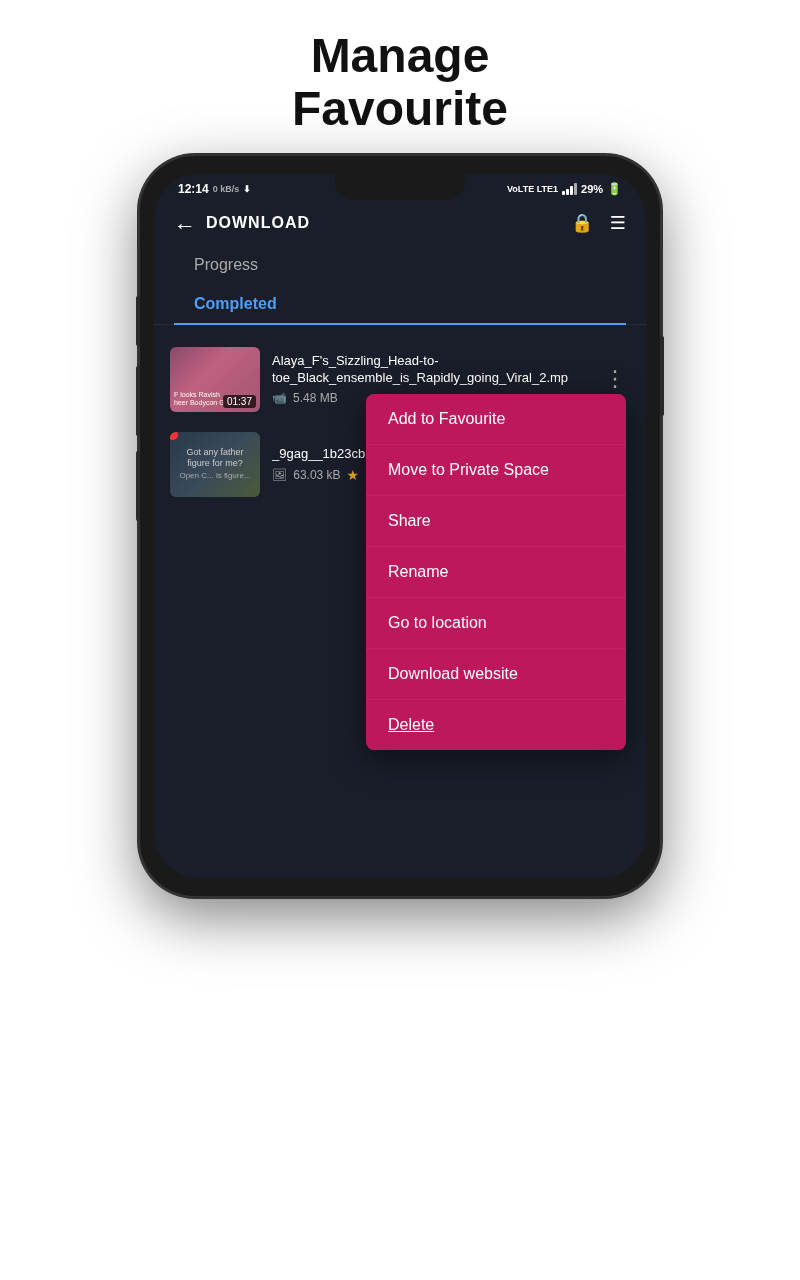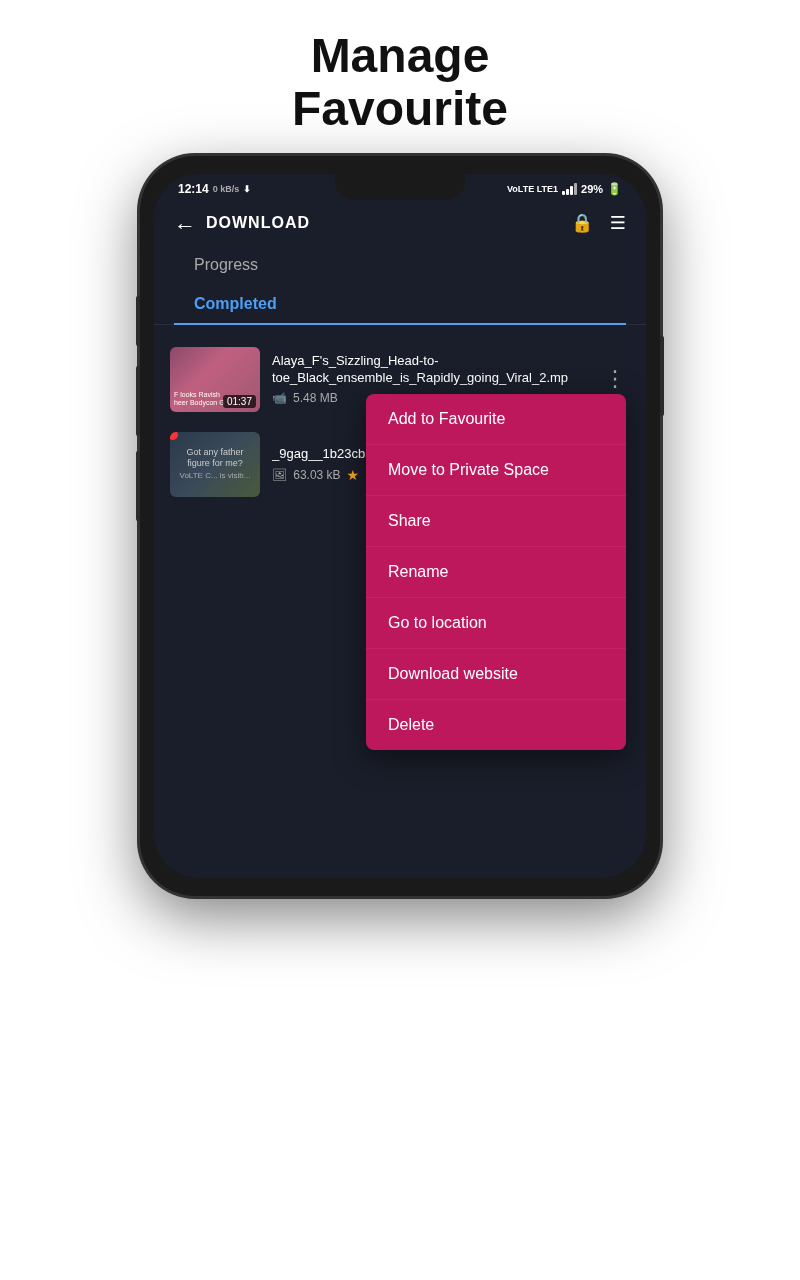--- a/index.html
+++ b/index.html
@@ -272,20 +272,21 @@
       padding: 16px 22px;
       color: #ffffff;
       font-size: 16px;
       font-weight: 400;
       cursor: pointer;
       border-bottom: 1px solid rgba(255,255,255,0.05);
     }
 
     .context-menu-item:last-child {
       border-bottom: none;
+      text-decoration: underline;
     }
 
     
     .side-btn-right {
       position: absolute;
       right: -4px;
       top: 180px;
       width: 4px;
       height: 80px;
       background: #2a2a2a;
@@ -440,21 +441,21 @@
           </div>
         </div>
         <span class="more-btn">⋮</span>
       </div>
 
       <div class="download-item" style="position:relative;">
         <div class="thumbnail" style="position:relative;">
           <div class="red-dot"></div>
           <div class="thumb-img">
 
-            <div style="font-size:9px; color:#ccc; text-align:center; padding:4px; line-height:1.3;">Got any father<br>figure for me?<br><span style="font-size:8px; color:#aaa;">VoLTE C... is visib...</span></div>
+            <div style="font-size:9px; color:#ccc; text-align:center; padding:4px; line-height:1.3;">Got any father<br>figure for me?<br><span style="font-size:8px; color:#aaa;">Open C... is figure...</span></div>
           </div>
         </div>
         <div class="item-info">
           <div class="item-name">_9gag__1b23cb5d84488fec2.jpg</div>
           <div class="item-meta">
             <span class="icon-image">🖼</span>
             <span>63.03 kB</span>
             <span class="star">★</span>
           </div>
         </div>

